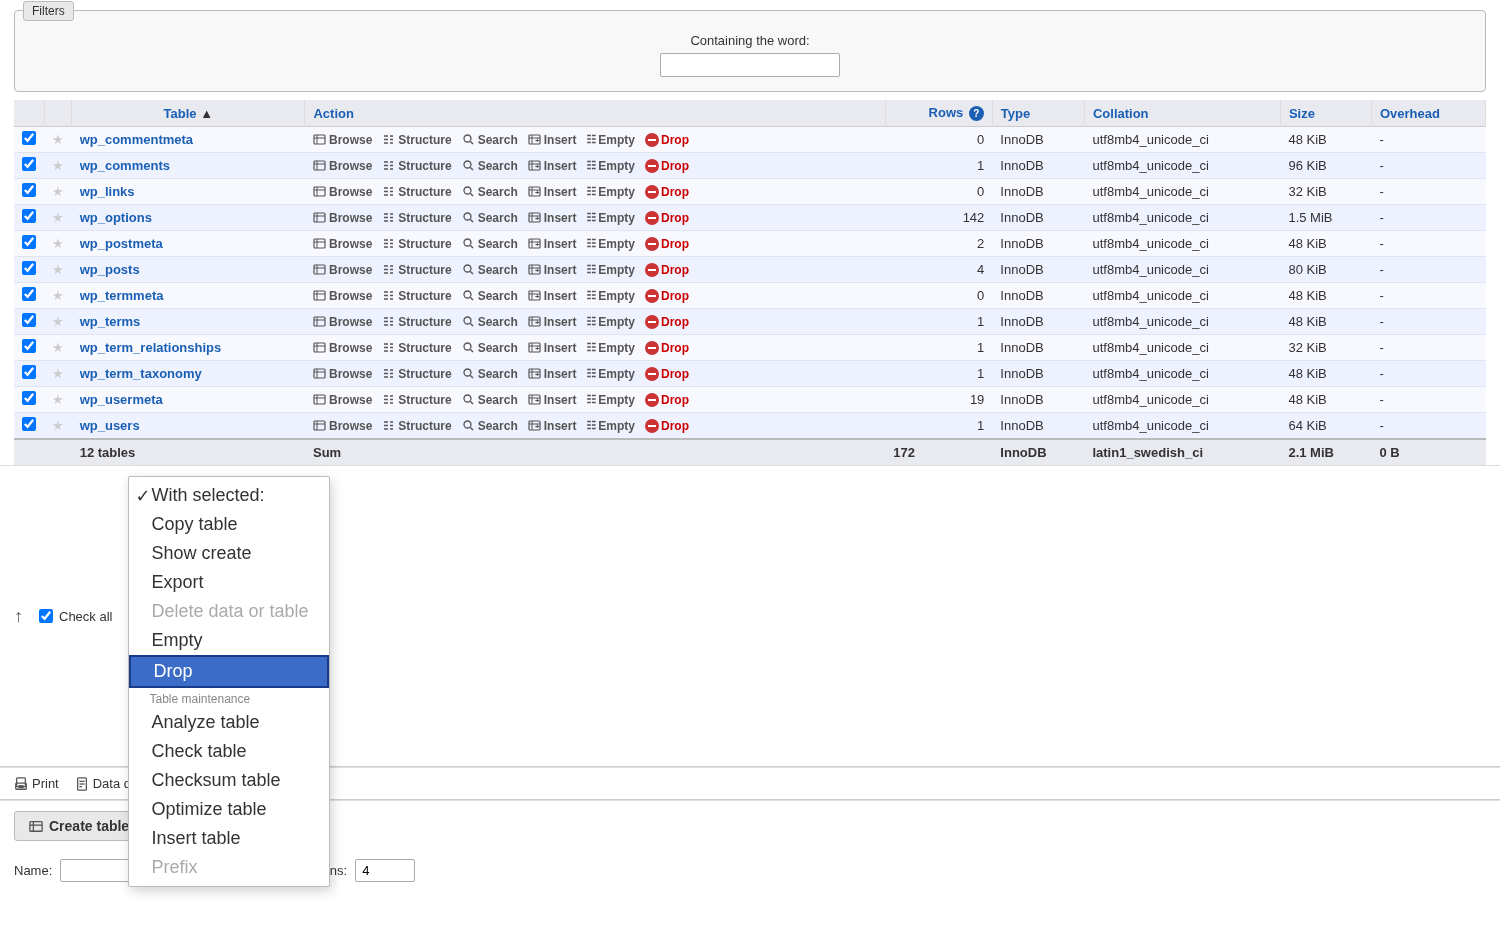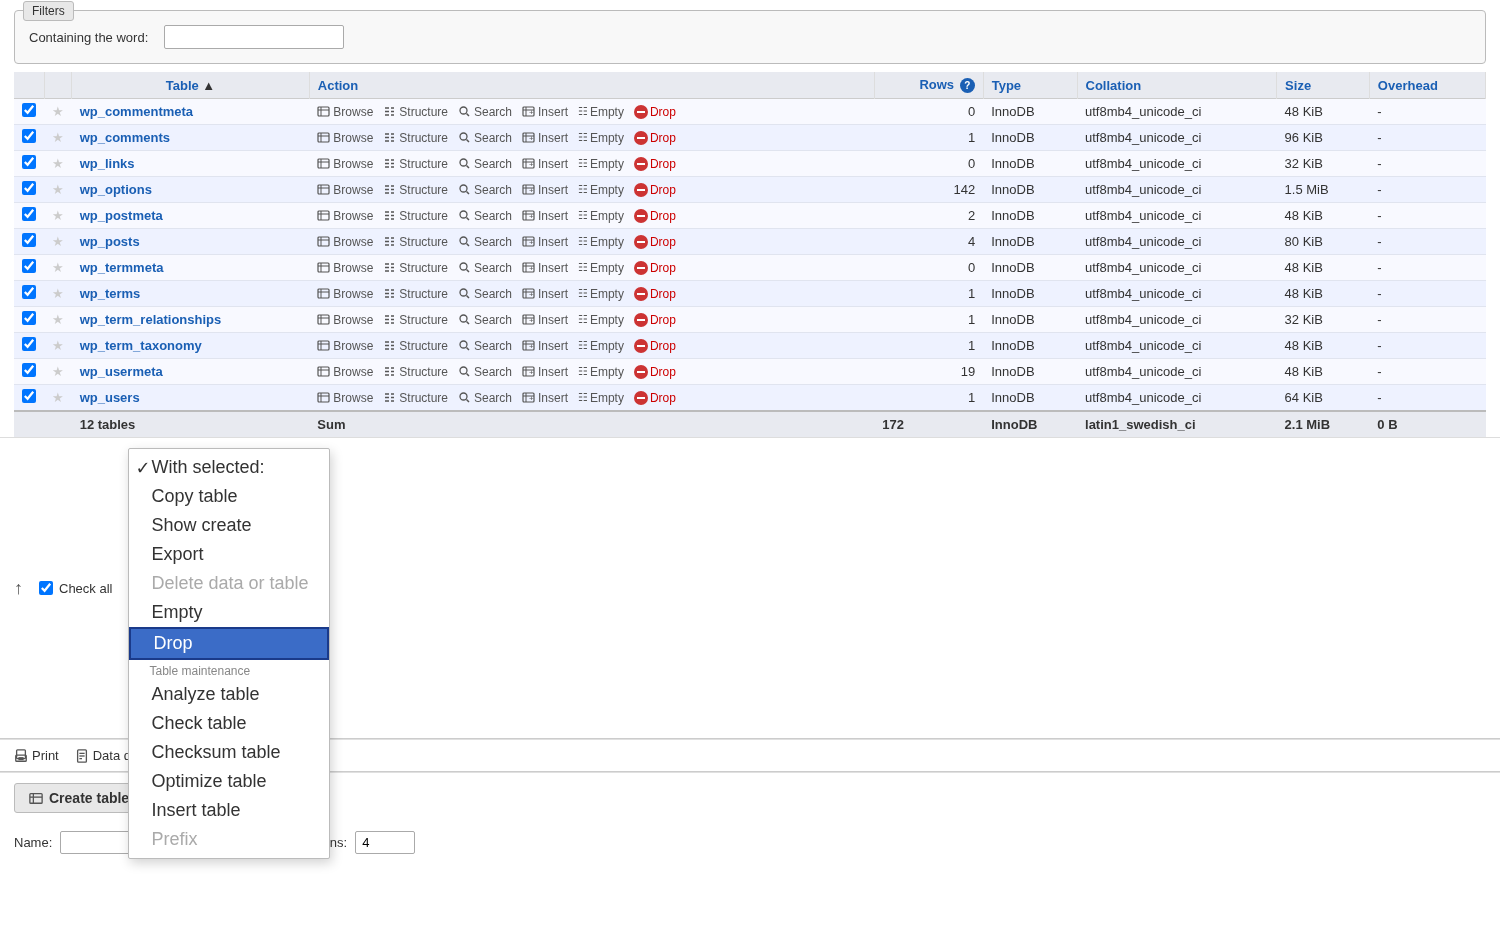--- a/index.html
+++ b/index.html
@@ -34,22 +34,23 @@
       background: #e8e8e8;
       border: 1px solid #bbb;
       border-radius: 3px;
       padding: 2px 8px;
       font-size: 12px;
       font-weight: 500;
     }
     .filters-row {
       display: flex;
       align-items: center;
-      gap: 16px;
-      margin-top: 4px;
+      gap: 5px;
+      margin-top: 12px;
+      flex-direction: column;
     }
     .filters-label {
       font-size: 13px;
     }
     .filters-input {
       border: 1px solid #aaa;
       border-radius: 2px;
       padding: 2px 6px;
       font-size: 13px;
       width: 180px;
@@ -113,20 +114,21 @@
       cursor: pointer;
     }
     .action-sep { color: #999; margin: 0 1px; }
     .star-icon { color: #ccc; font-size: 13px; cursor: pointer; }
 
     .action-cell {
       display: flex;
       align-items: center;
       gap: 4px;
       flex-wrap: nowrap;
+      font-weight: bold;
     }
     .action-btn {
       display: inline-flex;
       align-items: center;
       gap: 2px;
       font-size: 12px;
       cursor: pointer;
       color: #1a5fb4;
     }
 

